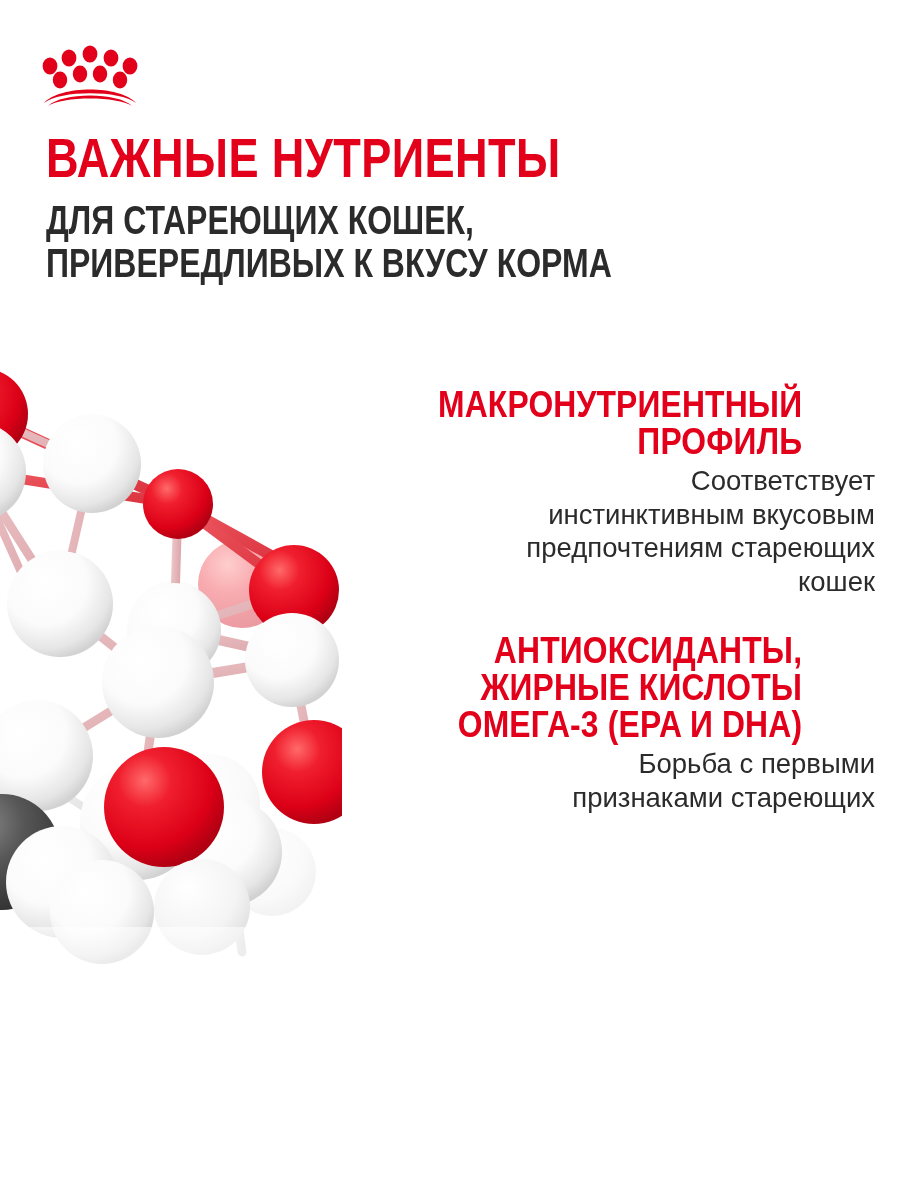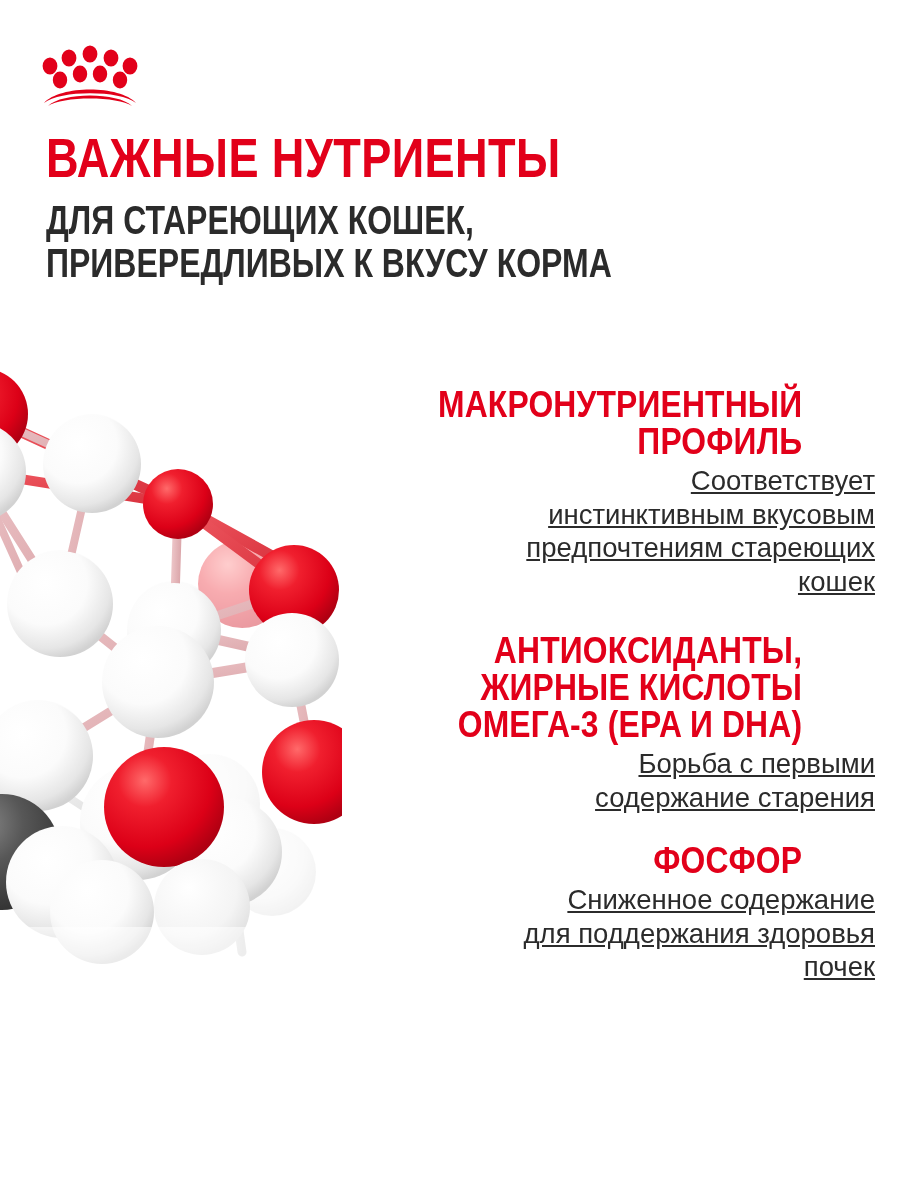--- a/index.html
+++ b/index.html
@@ -78,21 +78,20 @@
     transform-origin: left top;
     white-space: pre-line;
   }
   .feature-body {
     margin: 0;
     color: #2B2B2B;
     font-size: 27.5px;
     line-height: 1.22;
     font-weight: 400;
     white-space: pre-line;
-    text-decoration: underline;
   }
   .feature-gap-lg { margin-bottom: 28px; }
 </style>
 </head>
 <body>
 
 <div class="brand-logo">
   <svg viewBox="0 0 96 62" width="96" height="62" aria-hidden="true">
     <g fill="#E2001A">
 
@@ -235,23 +234,17 @@
 инстинктивным вкусовым
 предпочтениям стареющих
 кошек</p>
   </div>
 
   <div class="feature feature-gap-lg">
     <h2 class="feature-title">АНТИОКСИДАНТЫ,
 ЖИРНЫЕ КИСЛОТЫ
 ОМЕГА-3 (EPA И DHA)</h2>
     <p class="feature-body">Борьба с первыми
-содержание старения</p>
+признаками стареющих</p>
   </div>
 
-  <div class="feature">
-    <h2 class="feature-title">ФОСФОР</h2>
-    <p class="feature-body">Сниженное содержание
-для поддержания здоровья
-почек</p>
-  </div>
 
 </div>
 
 </body></html>

